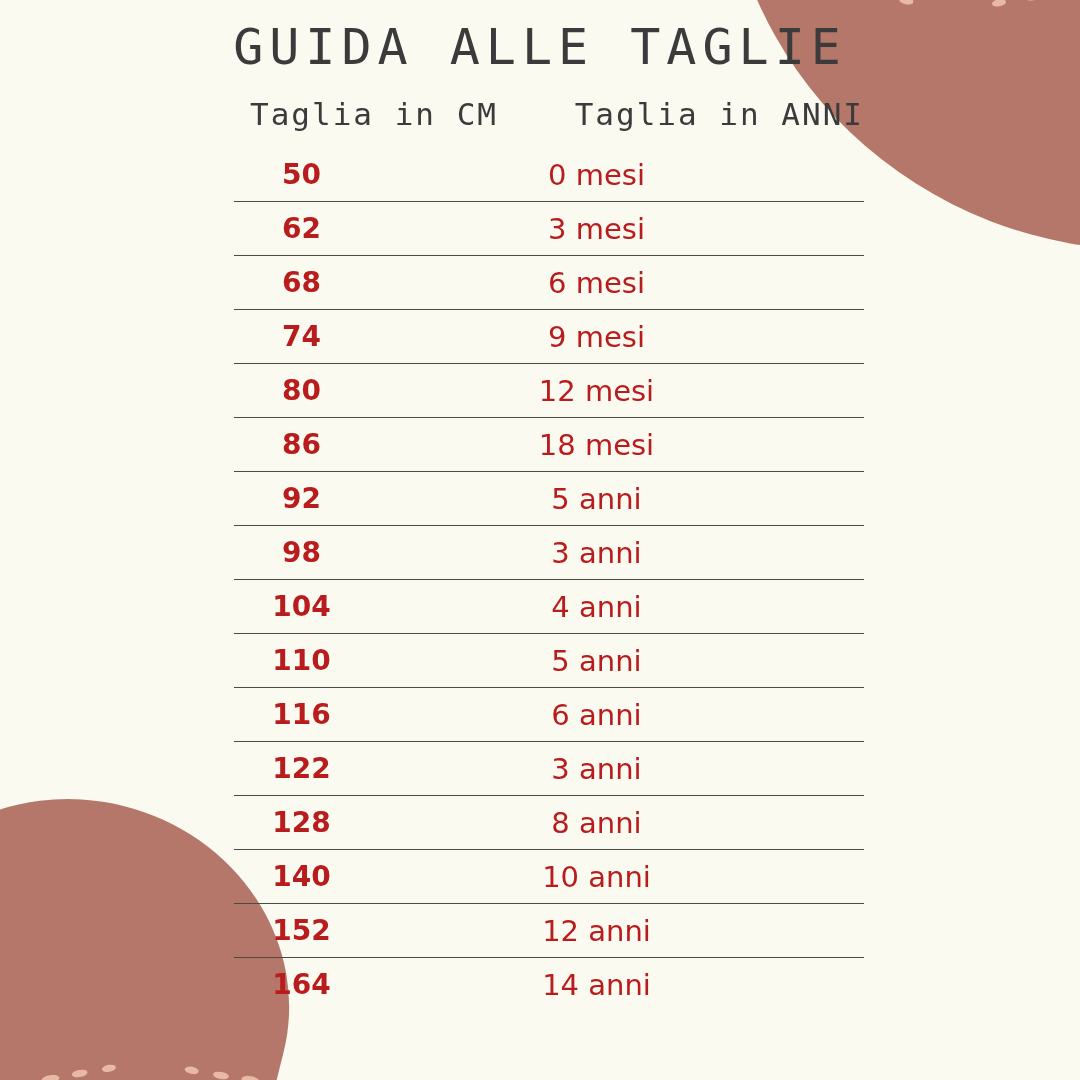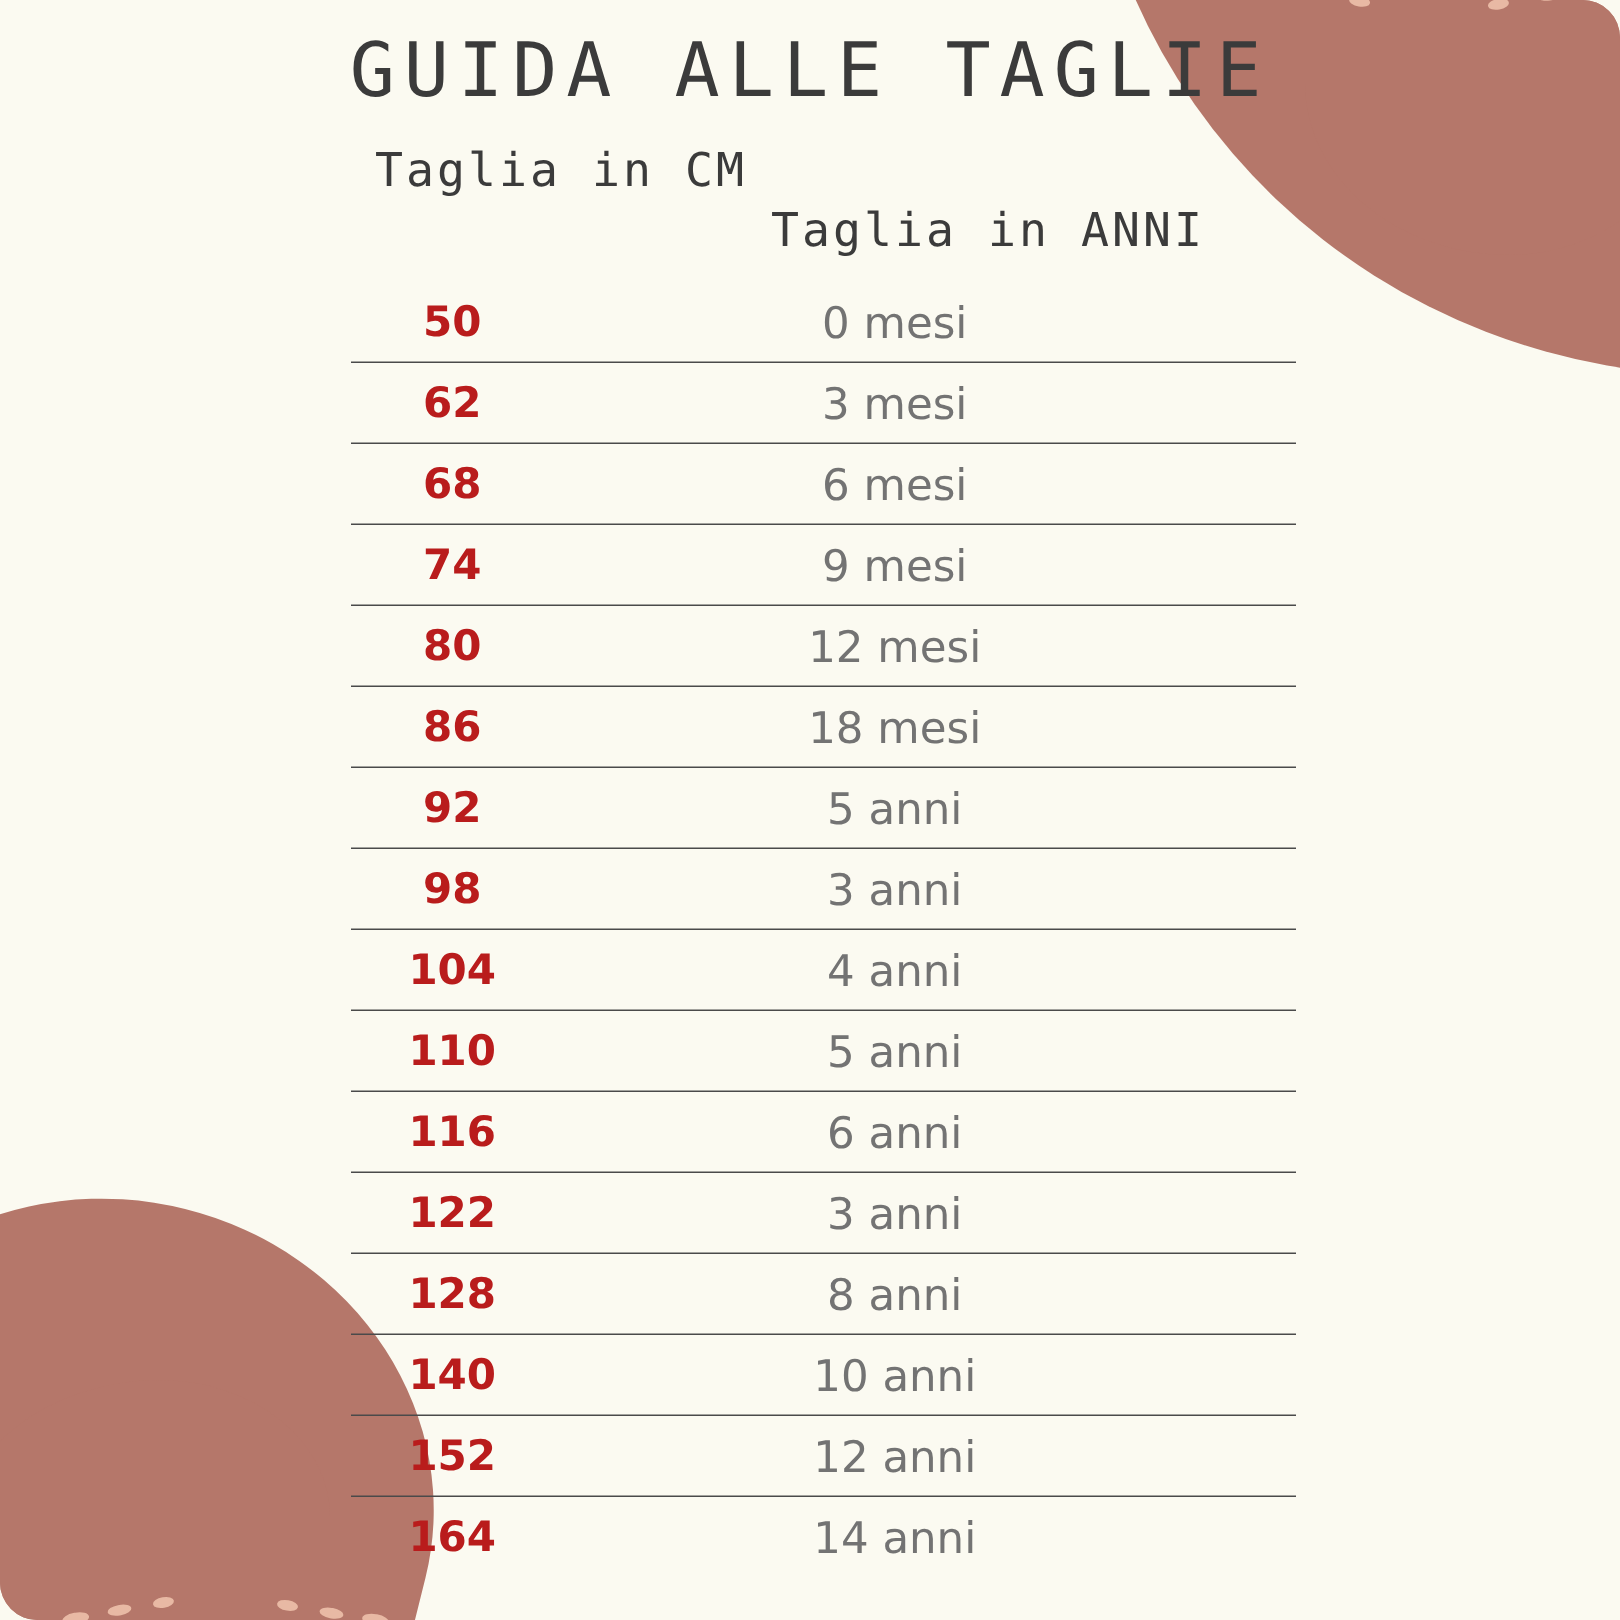--- a/index.html
+++ b/index.html
@@ -12,21 +12,20 @@
     background: #fbfaf1;
     font-family: "DejaVu Sans", sans-serif;
     overflow: hidden;
   }
   .page {
     position: relative;
     width: 1080px;
     height: 1080px;
     background: #fbfaf1;
     overflow: hidden;
-    border-radius: 25px;
   }
 
   
   .deco {
     position: absolute;
     pointer-events: none;
   }
 
   
   .blob-tr {
@@ -118,22 +117,21 @@
     letter-spacing: 2px;
     color: #3b3b3b;
     margin-bottom: 16px;
   }
   .head-cm {
     width: 280px;
     text-align: center;
   }
   .head-anni {
     width: 350px;
-    text-align: left;
-    margin-top: 40px;
+    text-align: right;
   }
 
   .rows {
     display: block;
   }
   .row {
     display: flex;
     align-items: center;
     height: 53px;
     border-bottom: 1.5px solid #4a4a4a;
@@ -146,21 +144,21 @@
     text-align: center;
     font-size: 28px;
     font-weight: bold;
     color: #b91c1c;
     font-family: "DejaVu Sans", sans-serif;
   }
   .cell-anni {
     flex: 1;
     text-align: center;
     font-size: 29px;
-    color: #737373;
+    color: #b91c1c;
     font-family: "DejaVu Sans", sans-serif;
     padding-right: 40px;
   }
 </style>
 </head>
 <body>
 
 <div class="page">
 
   <div class="deco blob-tr"></div>

